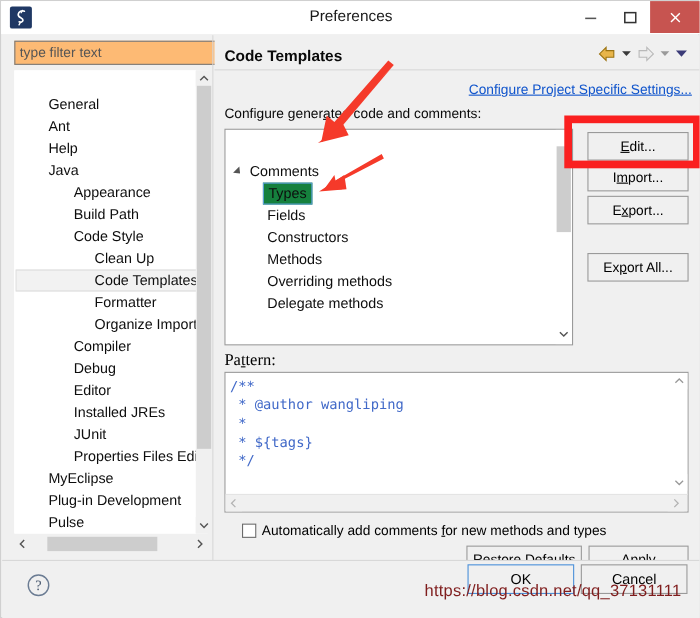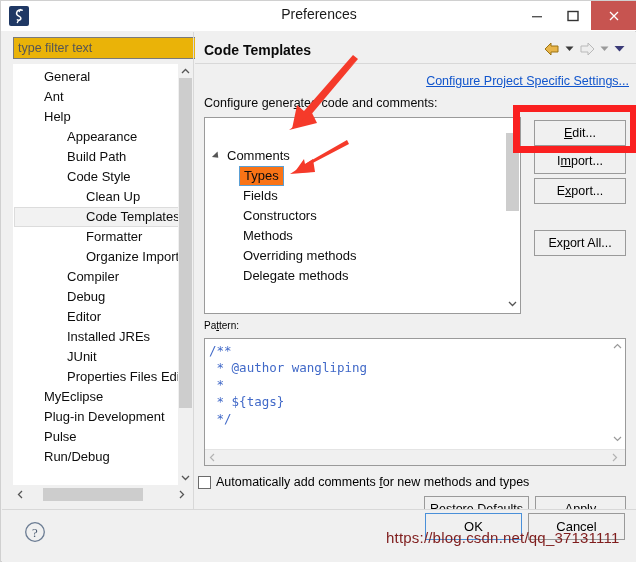--- a/index.html
+++ b/index.html
@@ -74,21 +74,21 @@
     position: absolute;
     left: 5px; top: 31px;
     width: 187px; height: 478px;
     box-sizing: border-box;
   }
   #filter-box {
     position: absolute;
     left: 7px; top: 5px;
     width: 192px; height: 22px;
     border: 1px solid #7a7a7a;
-    background: #eab308;
+    background: #fdba74;
     box-sizing: border-box;
     font-family: "Liberation Sans", sans-serif;
     font-size: 12.5px;
     color: #444;
     padding: 0 4px;
     line-height: 20px;
   }
   #filter-box-text { color:#555; }
 
   #tree-outer {
@@ -97,21 +97,21 @@
     width: 176px; height: 421px;
     background: #ffffff;
     border: 1px solid #ffffff;
     box-sizing: border-box;
     overflow: hidden;
   }
   #tree-list {
     position: absolute;
     left: 0; top: 0;
     width: 160px;
-    padding-top: 2px;
+    padding-top: 20px;
   }
   .tnode {
     height: 20px;
     line-height: 20px;
     font-size: 13px;
     color: #0d0d0d;
     white-space: nowrap;
     font-family: "Liberation Sans", sans-serif;
     padding-left: 30px;
   }
@@ -240,21 +240,21 @@
   .cnode .twisty {
     position: absolute;
     left: 9px; top: 6px;
     width: 0; height: 0;
     border-left: 5px solid #555;
     border-top: 4px solid transparent;
     border-bottom: 4px solid transparent;
     transform: rotate(45deg);
   }
   .cnode.selnode > span.lbl {
-    background: #f97316;
+    background: #15803d;
     border: 1px solid #5a9fd4;
     padding: 0 4px;
     margin-left: -4px;
     line-height: 17px;
     display: inline-block;
     height: 18px;
   }
   #tmpl-vscroll {
     position: absolute;
     right: 0; top: 0;
@@ -285,21 +285,22 @@
   }
   #btn-edit { top: 88px; }
   #btn-import { top: 116px; }
   #btn-export { top: 146px; }
   #btn-exportall { top: 198px; }
 
   
   #pattern-label {
     position: absolute;
     left: 9px; top: 288px;
-    font-size: 10px;
+    font-size: 15px;
+    font-family: Liberation Serif, serif;
   }
   #pattern-box {
     position: absolute;
     left: 9px; top: 306px;
     width: 422px; height: 128px;
     background: #ffffff;
     border: 1px solid #9a9a9a;
     box-sizing: border-box;
     overflow: hidden;
   }
@@ -322,21 +323,21 @@
     position: absolute;
     left: 0; bottom: 0;
     width: 420px; height: 15px;
     background: #f0f0f0;
     border-top: 1px solid #e4e4e4;
   }
 
   
   #auto-row {
     position: absolute;
-    left: 3px; top: 441px;
+    left: 25px; top: 441px;
     height: 18px;
     display: flex;
     align-items: center;
     gap: 5px;
     font-size: 12.5px;
   }
   .cbox {
     width: 13px; height: 13px;
     border: 1px solid #6b6b6b;
     background: #fff;
@@ -468,20 +469,23 @@
     <div id="tree-outer">
       <div id="tree-list">
           <div class="tnode-wrap">
             <div class="tnode lvl1">General</div>
           </div>
           <div class="tnode-wrap">
             <div class="tnode lvl1">Ant</div>
           </div>
           <div class="tnode-wrap">
             <div class="tnode lvl1">Help</div>
+          </div>
+          <div class="tnode-wrap">
+            <div class="tnode lvl1">Java</div>
           </div>
           <div class="tnode-wrap">
             <div class="tnode lvl2">Appearance</div>
           </div>
           <div class="tnode-wrap">
             <div class="tnode lvl2">Build Path</div>
           </div>
           <div class="tnode-wrap">
             <div class="tnode lvl2">Code Style</div>
           </div>

